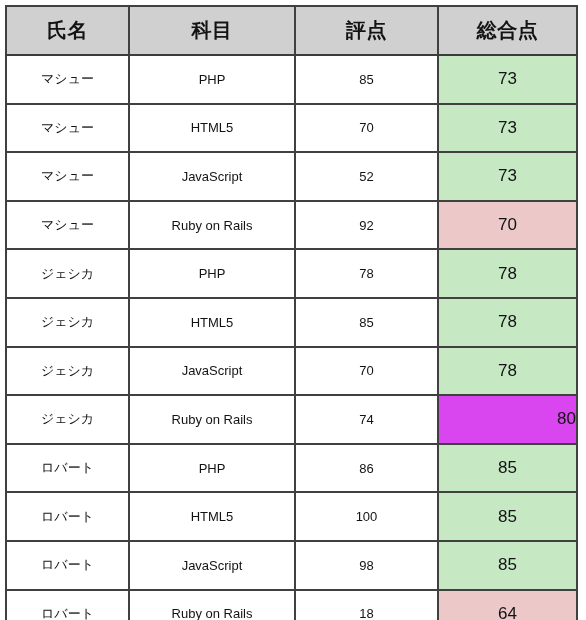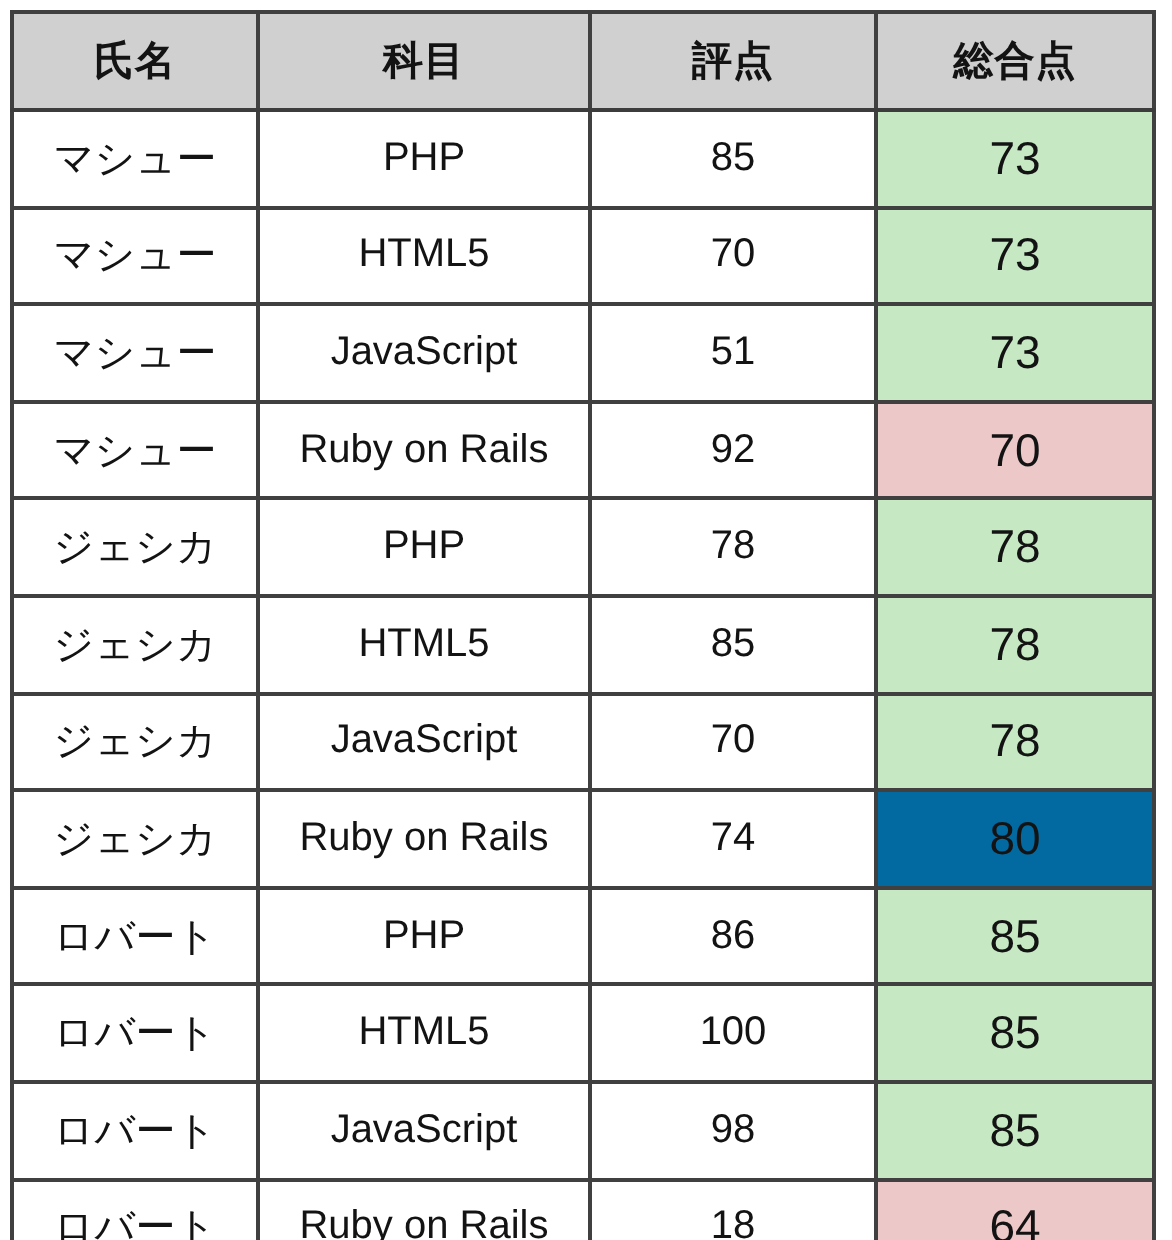--- a/index.html
+++ b/index.html
@@ -46,27 +46,27 @@
     background: #d0d0d0;
     height: 47px;
     font-size: 20px;
     font-weight: bold;
     letter-spacing: 0.5px;
     border-bottom: 2px solid #3c3c3c;
   }
 
   table.grades tbody td {
     height: 46.6px;
-    font-size: 20px;
+    font-size: 13px;
     font-weight: normal;
     background: #ffffff;
   }
 
   table.grades tbody td.cell-total {
-    font-size: 23px;
+    font-size: 17px;
     margin-left: 48px;
   }
 
   table.grades tbody td.hl-green { background: #c6e9c4; }
   table.grades tbody td.hl-pink  { background: #ecc8c8; }
 
   table.grades tbody tr:last-child td {
     border-bottom: 1px solid #5c5c5c;
   }
 </style>
@@ -98,21 +98,21 @@
         </tr>
         <tr>
           <td>マシュー</td>
           <td>HTML5</td>
           <td>70</td>
           <td class="cell-total hl-green" style="background: rgb(198, 233, 196);">73</td>
         </tr>
         <tr>
           <td>マシュー</td>
           <td>JavaScript</td>
-          <td>51</td>
+          <td>52</td>
           <td class="cell-total hl-green" style="background: rgb(198, 233, 196);">73</td>
         </tr>
         <tr>
           <td>マシュー</td>
           <td>Ruby on Rails</td>
           <td>92</td>
           <td class="cell-total hl-pink" style="background: rgb(236, 200, 200);">70</td>
         </tr>
         <tr>
           <td>ジェシカ</td>
@@ -129,21 +129,21 @@
         <tr>
           <td>ジェシカ</td>
           <td>JavaScript</td>
           <td>70</td>
           <td class="cell-total hl-green" style="background: rgb(198, 233, 196);">78</td>
         </tr>
         <tr>
           <td>ジェシカ</td>
           <td>Ruby on Rails</td>
           <td>74</td>
-          <td class="cell-total hl-pink" style="background: #0369a1;">80</td>
+          <td class="cell-total hl-pink" style="background: #d946ef; text-align: right;">80</td>
         </tr>
         <tr>
           <td>ロバート</td>
           <td>PHP</td>
           <td>86</td>
           <td class="cell-total hl-green" style="background: rgb(198, 233, 196);">85</td>
         </tr>
         <tr>
           <td>ロバート</td>
           <td>HTML5</td>

